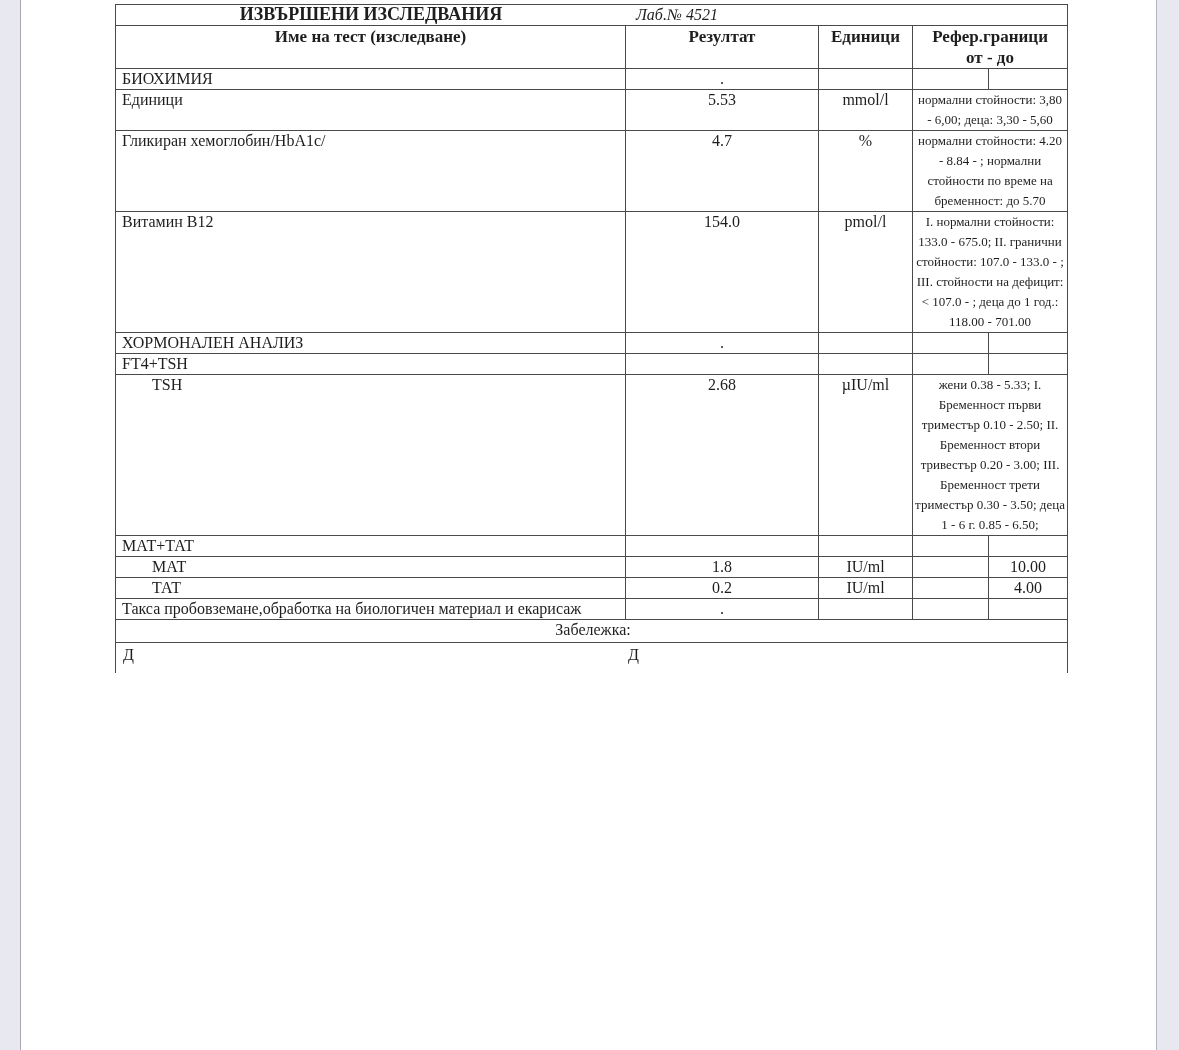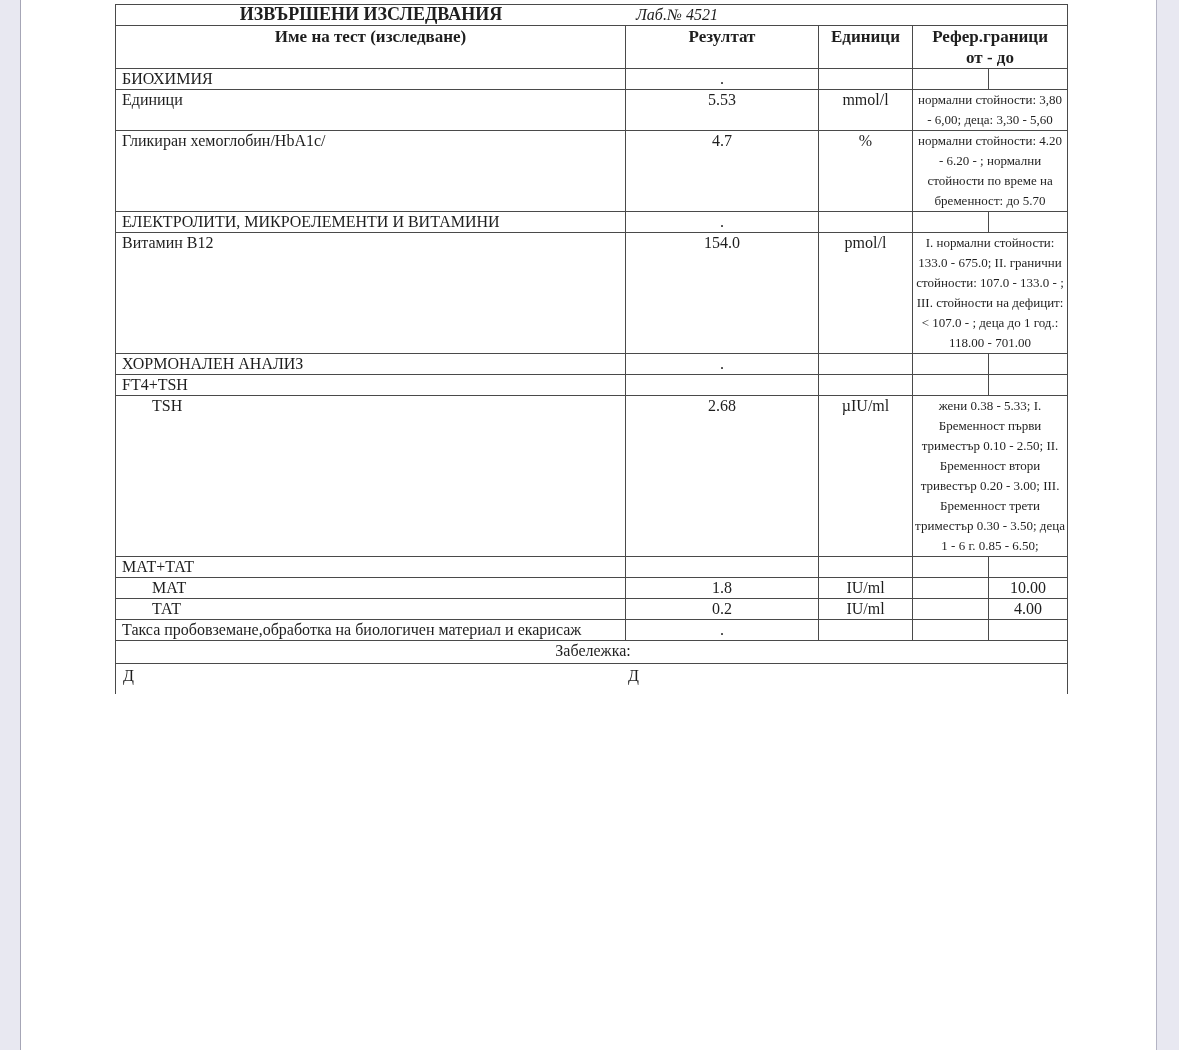--- a/index.html
+++ b/index.html
@@ -107,28 +107,21 @@
           <tr class="test-row">
             <td class="cell-name">Единици</td>
             <td class="cell-result">5.53</td>
             <td class="cell-units">mmol/l</td>
             <td class="cell-ref" colspan="2">нормални стойности: 3,80 - 6,00; деца: 3,30 - 5,60</td>
           </tr>
           <tr class="test-row">
             <td class="cell-name">Гликиран хемоглобин/HbA1c/</td>
             <td class="cell-result">4.7</td>
             <td class="cell-units">%</td>
-            <td class="cell-ref" colspan="2">нормални стойности: 4.20 - 6.20 - ; нормални стойности по време на бременност: до 5.70</td>
-          </tr>
-          <tr class="section-row">
-            <td class="cell-name">ЕЛЕКТРОЛИТИ, МИКРОЕЛЕМЕНТИ И ВИТАМИНИ</td>
-            <td class="cell-result">.</td>
-            <td class="cell-units"></td>
-            <td class="cell-from"></td>
-            <td class="cell-to"></td>
+            <td class="cell-ref" colspan="2">нормални стойности: 4.20 - 8.84 - ; нормални стойности по време на бременност: до 5.70</td>
           </tr>
           <tr class="test-row">
             <td class="cell-name">Витамин B12</td>
             <td class="cell-result">154.0</td>
             <td class="cell-units">pmol/l</td>
             <td class="cell-ref" colspan="2">I. нормални стойности: 133.0 - 675.0; II. гранични стойности: 107.0 - 133.0 - ; III. стойности на дефицит: &lt; 107.0 - ; деца до 1 год.: 118.00 - 701.00</td>
           </tr>
           <tr class="section-row">
             <td class="cell-name">ХОРМОНАЛЕН АНАЛИЗ</td>
             <td class="cell-result">.</td>

